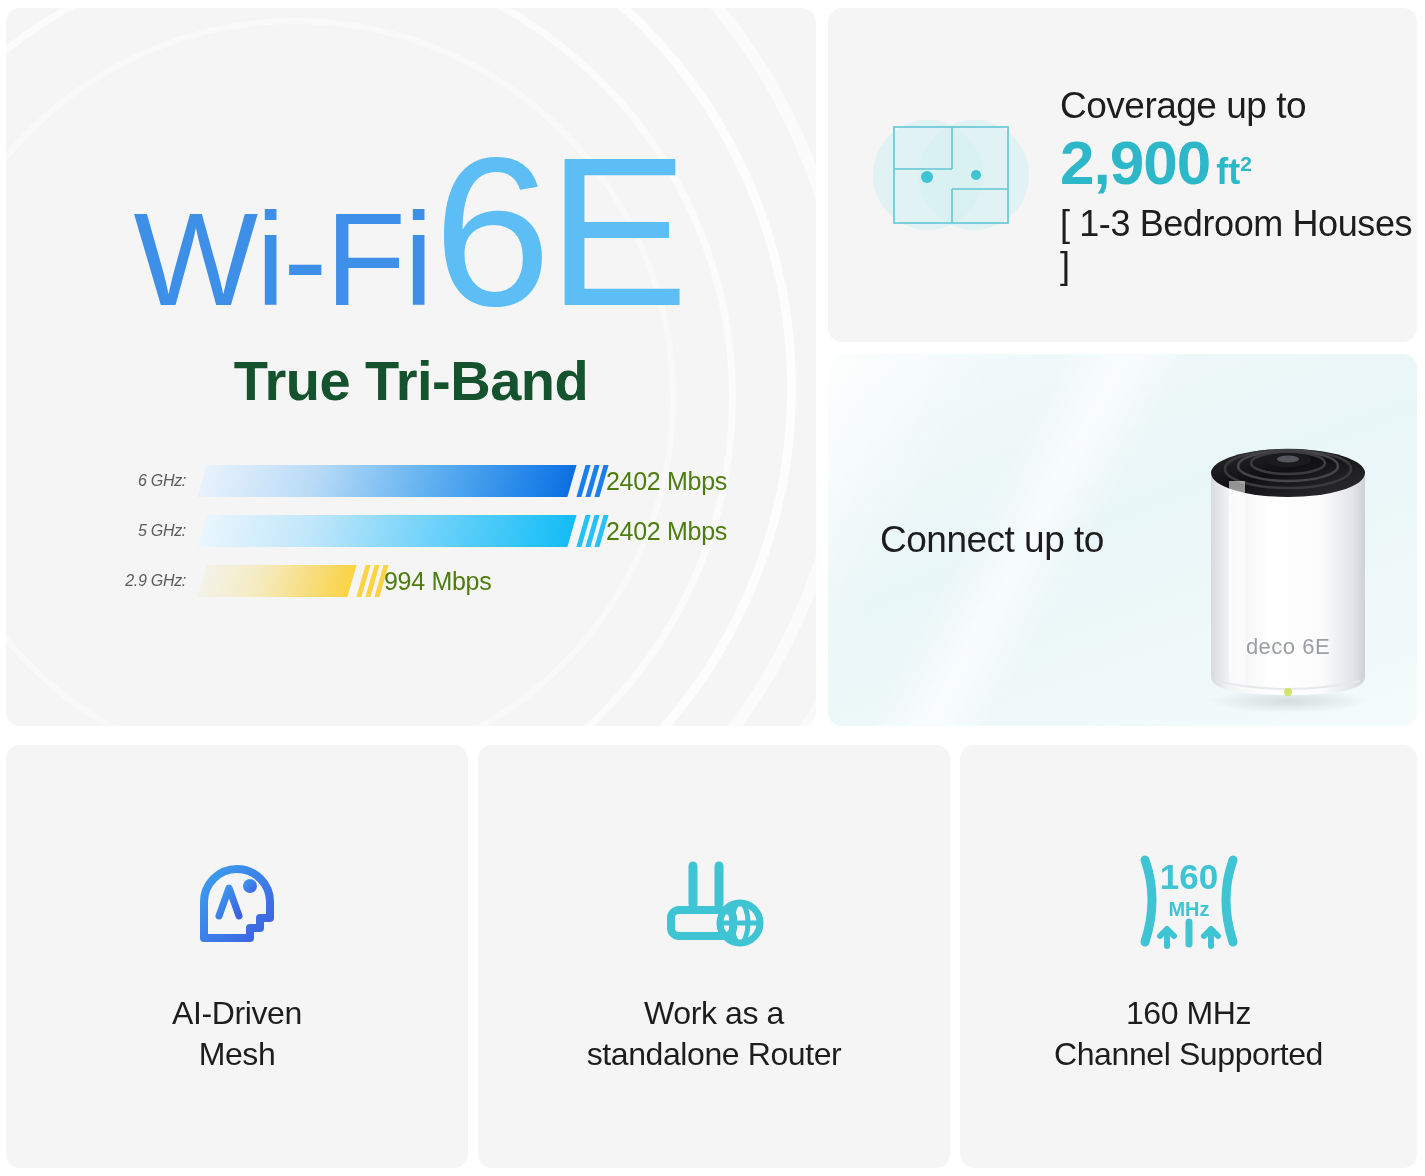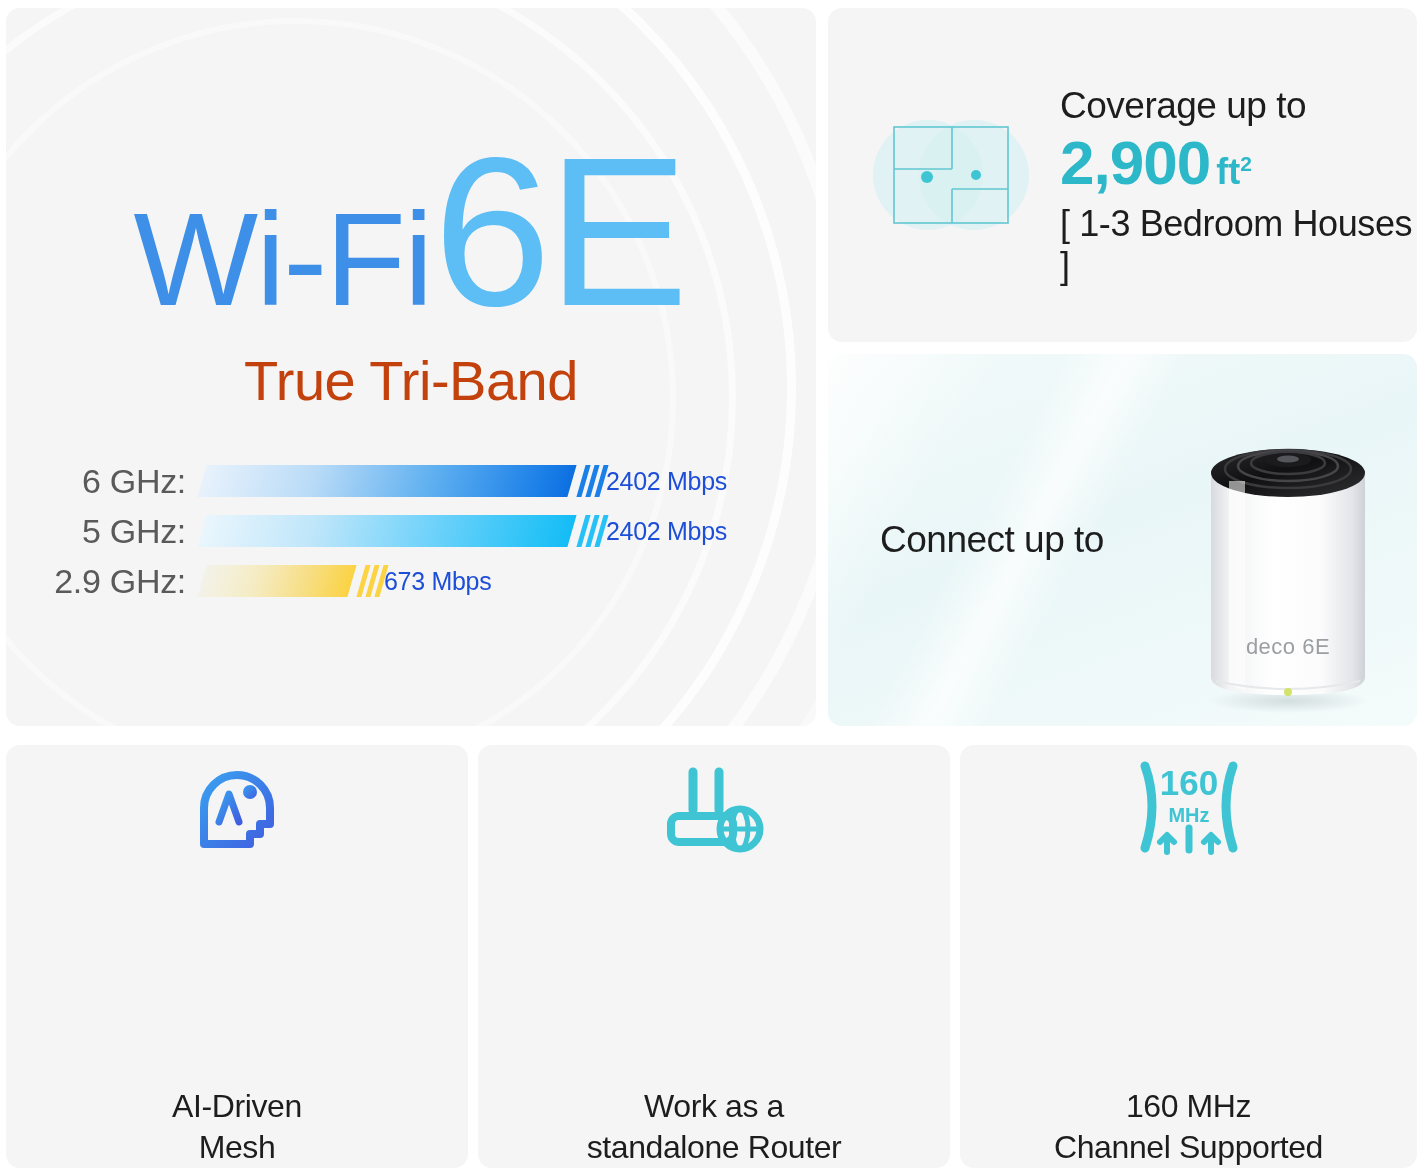--- a/index.html
+++ b/index.html
@@ -69,45 +69,46 @@
     letter-spacing: -4px;
     vertical-align: baseline;
     margin-left: 2px;
   }
   .tri-band {
     position: absolute;
     left: 0; right: 0;
     top: 340px;
     text-align: center;
     font-size: 56px;
-    font-weight: 400;
-    color: #c2410c;
+    font-weight: 700;
+    color: #14532d;
     letter-spacing: -0.5px;
   }
 
   
   .bands {
     position: absolute;
     left: 0;
     top: 448px;
     width: 810px;
   }
   .band-row {
     position: relative;
     height: 50px;
     display: flex;
     align-items: center;
   }
   .band-label {
     position: absolute;
     width: 180px;
     text-align: right;
-    font-size: 34px;
+    font-size: 16px;
     color: #5a5a5a;
     letter-spacing: -0.3px;
+    font-style: italic;
   }
   .band-bar-wrap {
     position: absolute;
     left: 196px;
     display: flex;
     align-items: center;
   }
   .band-bar {
     height: 32px;
     transform: skewX(-16deg);
@@ -119,21 +120,21 @@
   }
   .band-ticks i {
     display: block;
     width: 5px;
     height: 32px;
     transform: skewX(-16deg);
   }
   .band-value {
     position: absolute;
     font-size: 25px;
-    color: #1d4ed8;
+    color: #4d7c0f;
     letter-spacing: -0.3px;
     white-space: nowrap;
   }
 
   .bar-6g  { width: 370px; background: linear-gradient(90deg,#e8f2fc 0%, #b9dbf7 30%, #5fb0f0 62%, #1b7fe8 92%, #0d6fe0 100%); }
   .bar-5g  { width: 370px; background: linear-gradient(90deg,#eaf6fd 0%, #bfe6fa 30%, #6fd2fa 62%, #26c2f7 92%, #14bcf5 100%); }
   .bar-24g { width: 150px; background: linear-gradient(90deg,#f3f2e9 0%, #f5ecc4 35%, #f7de84 70%, #fbd343 100%); }
 
   .tick-6g  { background: #1b7fe8; }
   .tick-5g  { background: #26c2f7; }
@@ -259,21 +260,21 @@
   .fc1 { left: 6px;   width: 462px; }
   .fc2 { left: 478px; width: 472px; }
   .fc3 { left: 960px; width: 457px; }
 
   .feature-inner {
     position: absolute;
     inset: 0;
     display: flex;
     flex-direction: column;
     align-items: center;
-    justify-content: space-between;
+    justify-content: center;
   }
   .feature-icon {
     width: 120px;
     height: 120px;
     display: flex;
     align-items: center;
     justify-content: center;
     margin-bottom: 34px;
   }
   .feature-label {
@@ -332,21 +333,21 @@
         <div class="band-row">
           <div class="band-label">2.9 GHz:</div>
           <div class="band-bar-wrap">
             <div class="band-bar bar-24g"></div>
             <div class="band-ticks">
               <i class="tick-24g"></i>
               <i class="tick-24g"></i>
               <i class="tick-24g"></i>
             </div>
           </div>
-          <div class="band-value" style="left: 378px;">673 Mbps</div>
+          <div class="band-value" style="left: 378px;">994 Mbps</div>
         </div>
       </div>
   </div>
 
   <div class="coverage-card">
     <div class="coverage-inner">
       <div class="floorplan-icon">
         <svg viewBox="0 0 170 140" width="170" height="140">
           <circle cx="62" cy="70" r="55" fill="#d8f0f2" opacity="0.75"></circle>
           <circle cx="108" cy="70" r="55" fill="#d8f0f2" opacity="0.75"></circle>

